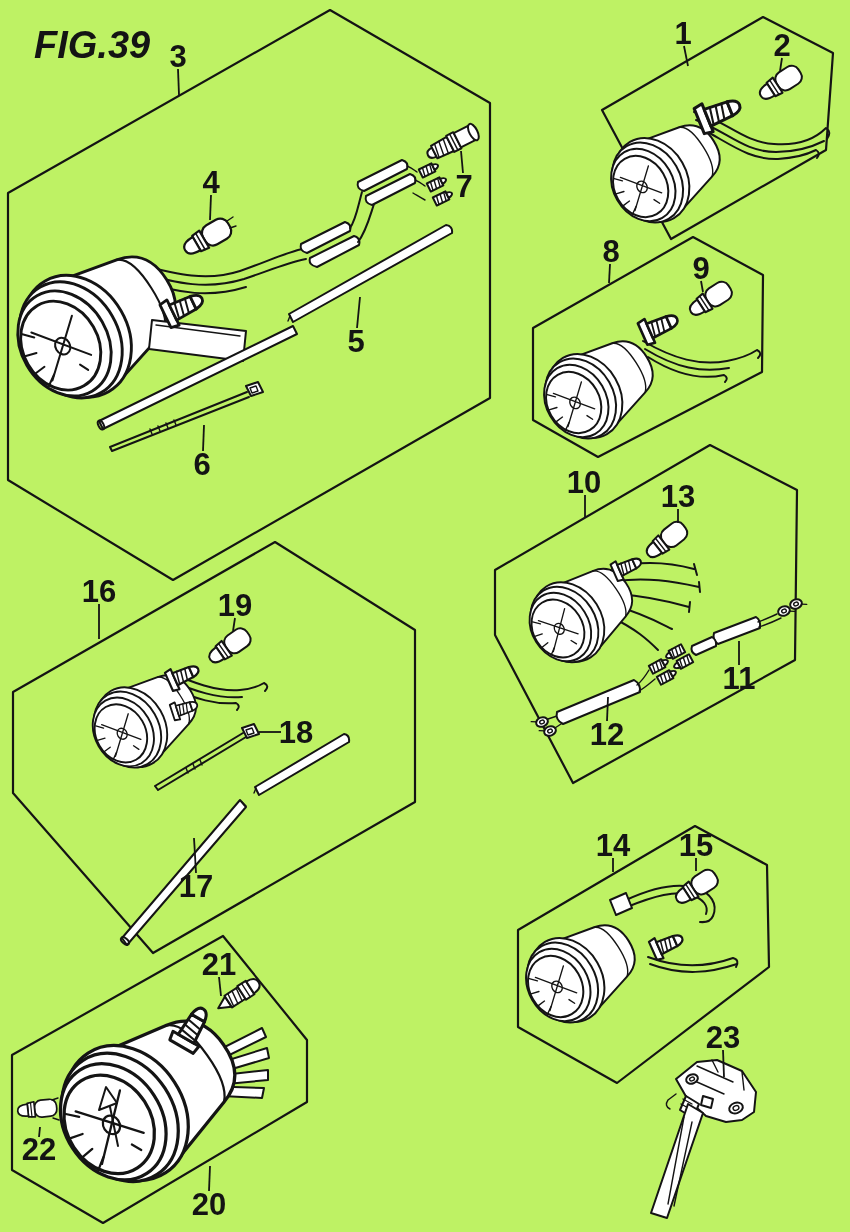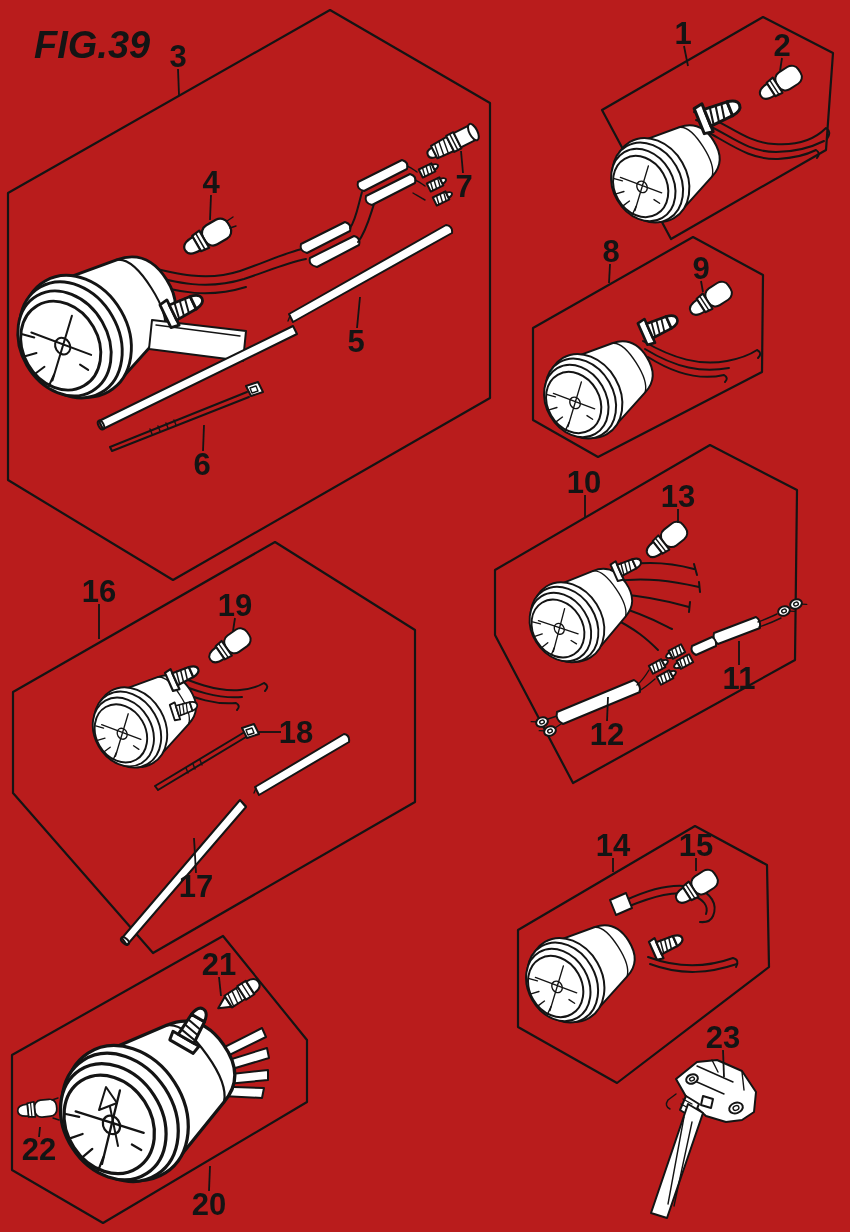--- a/index.html
+++ b/index.html
@@ -1,16 +1,16 @@
 <!DOCTYPE html>
 <html><head>
 <meta charset="utf-8">
 <style>
   html,body{margin:0;padding:0;background:#fff;}
-  .stage{position:relative;width:850px;height:1232px;background:#b91c1c;overflow:hidden;
+  .stage{position:relative;width:850px;height:1232px;background:#bef264;overflow:hidden;
          font-family:"Liberation Sans", sans-serif;}
   svg{display:block}
   .w{fill:#fff;stroke:#141414;stroke-width:2;stroke-linejoin:round;stroke-linecap:round;}
   .n{fill:none;stroke:#141414;stroke-width:2;stroke-linejoin:round;stroke-linecap:round;}
   .t{fill:none;stroke:#141414;stroke-width:1.4;stroke-linejoin:round;stroke-linecap:round;}
   .boundary{fill:none;stroke:#141414;stroke-width:2.2;stroke-linejoin:round;}
   .leader{stroke:#141414;stroke-width:1.8;fill:none;}
   .callout{font-family:"Liberation Sans",sans-serif;font-weight:bold;font-size:31px;
            fill:#141414;text-anchor:middle;cursor:pointer;}
   .figtitle{font-family:"Liberation Sans",sans-serif;font-weight:bold;font-style:italic;

